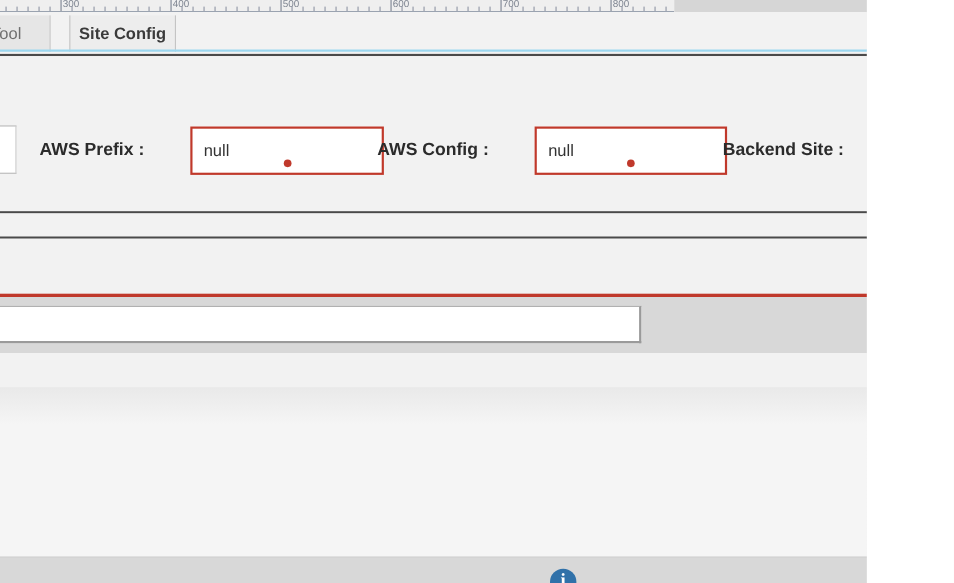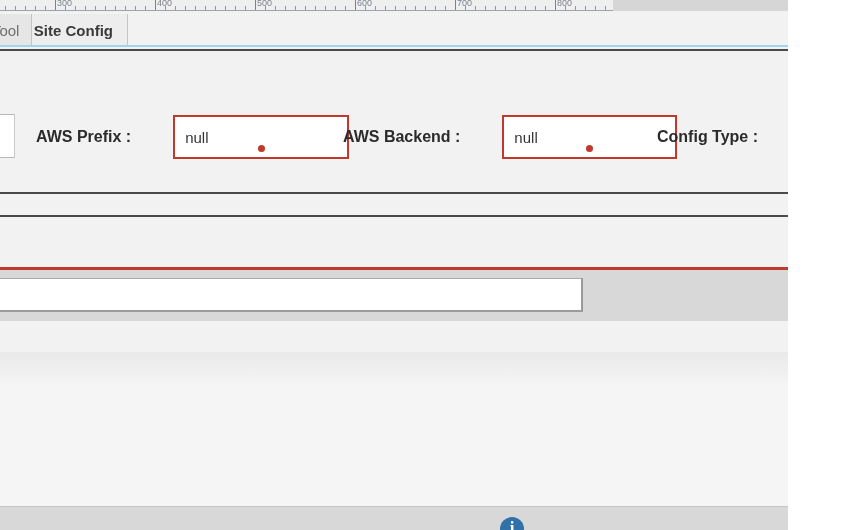--- a/index.html
+++ b/index.html
@@ -100,28 +100,27 @@
     padding: 0 14px;
     white-space: nowrap;
   }
   .tab.inactive {
     left: -46px;
     width: 92px;
     background: #e6e6e6;
     color: #6f6f6f;
   }
   .tab.active {
-    left: 31px;
+    left: 63px;
     width: 97px;
     background: #ededed;
     color: #3a3a3a;
     font-weight: bold;
     border-left: 1px solid #c4c4c4;
     border-right: 1px solid #c4c4c4;
-    justify-content: flex-end;
   }
 
   
   .content-divider-top {
     position: absolute;
     left: 0;
     top: 49px;
     width: 848px;
     height: 2px;
     background: #4a4a4a;
@@ -429,29 +428,29 @@
 
     <div class="field-group" style="left:36px;">
       <span class="field-label">AWS Prefix :</span>
       <div class="input-wrap" style="margin-left:10px;">
         <input class="field-input" style="width: 176px;" type="text" value="null">
         <span class="err-dot" style="left:85px;"></span>
       </div>
     </div>
 
     <div class="field-group" style="left:343px;">
-      <span class="field-label">AWS Backend :</span>
+      <span class="field-label">AWS Config :</span>
       <div class="input-wrap" style="margin-left:10px;">
         <input class="field-input" style="width: 175px;" type="text" value="null">
         <span class="err-dot" style="left:84px;"></span>
       </div>
     </div>
 
     <div class="field-group" style="left:657px;">
-      <span class="field-label">Config Type :</span>
+      <span class="field-label">Backend Site :</span>
       <div class="field-disabled" style="margin-left:6px; width:92px;">
         <span>No Value</span>
       </div>
     </div>
 
   </div>
 
   <div class="hr-dark" style="top:192px;"></div>
   <div class="band-plain" style="top:194px; height:21px;"></div>
   <div class="hr-dark" style="top:215px;"></div>

